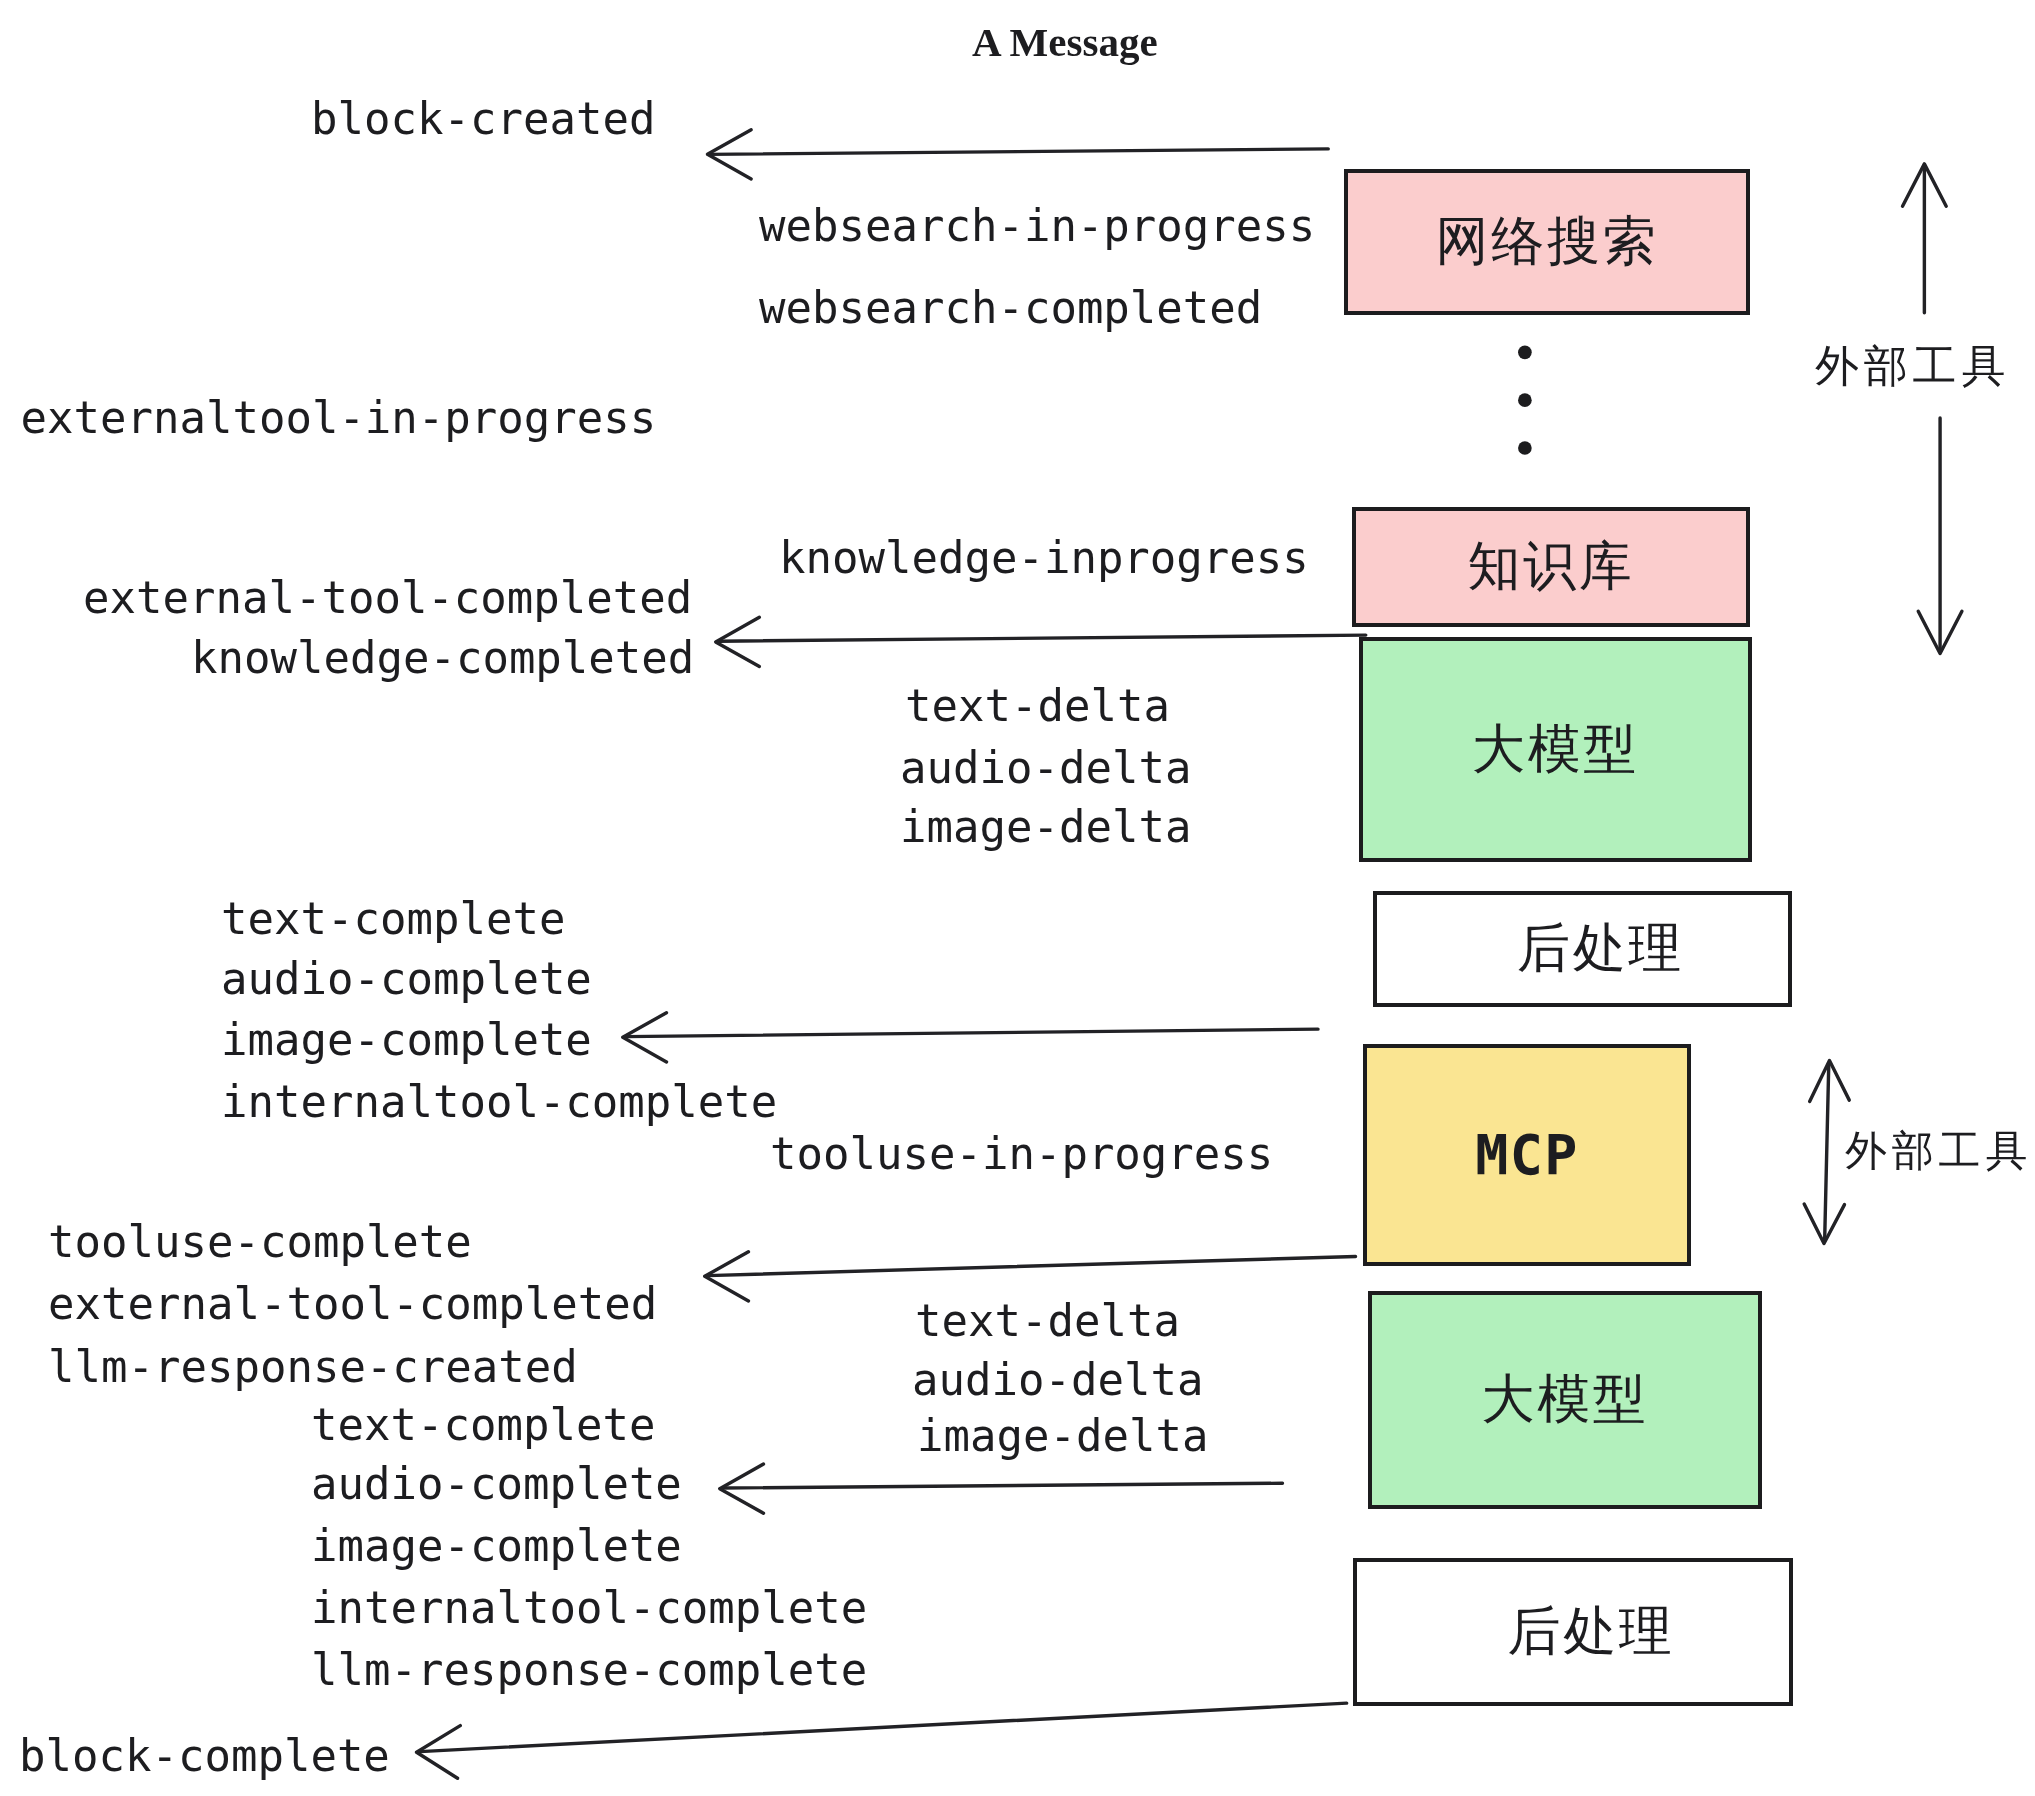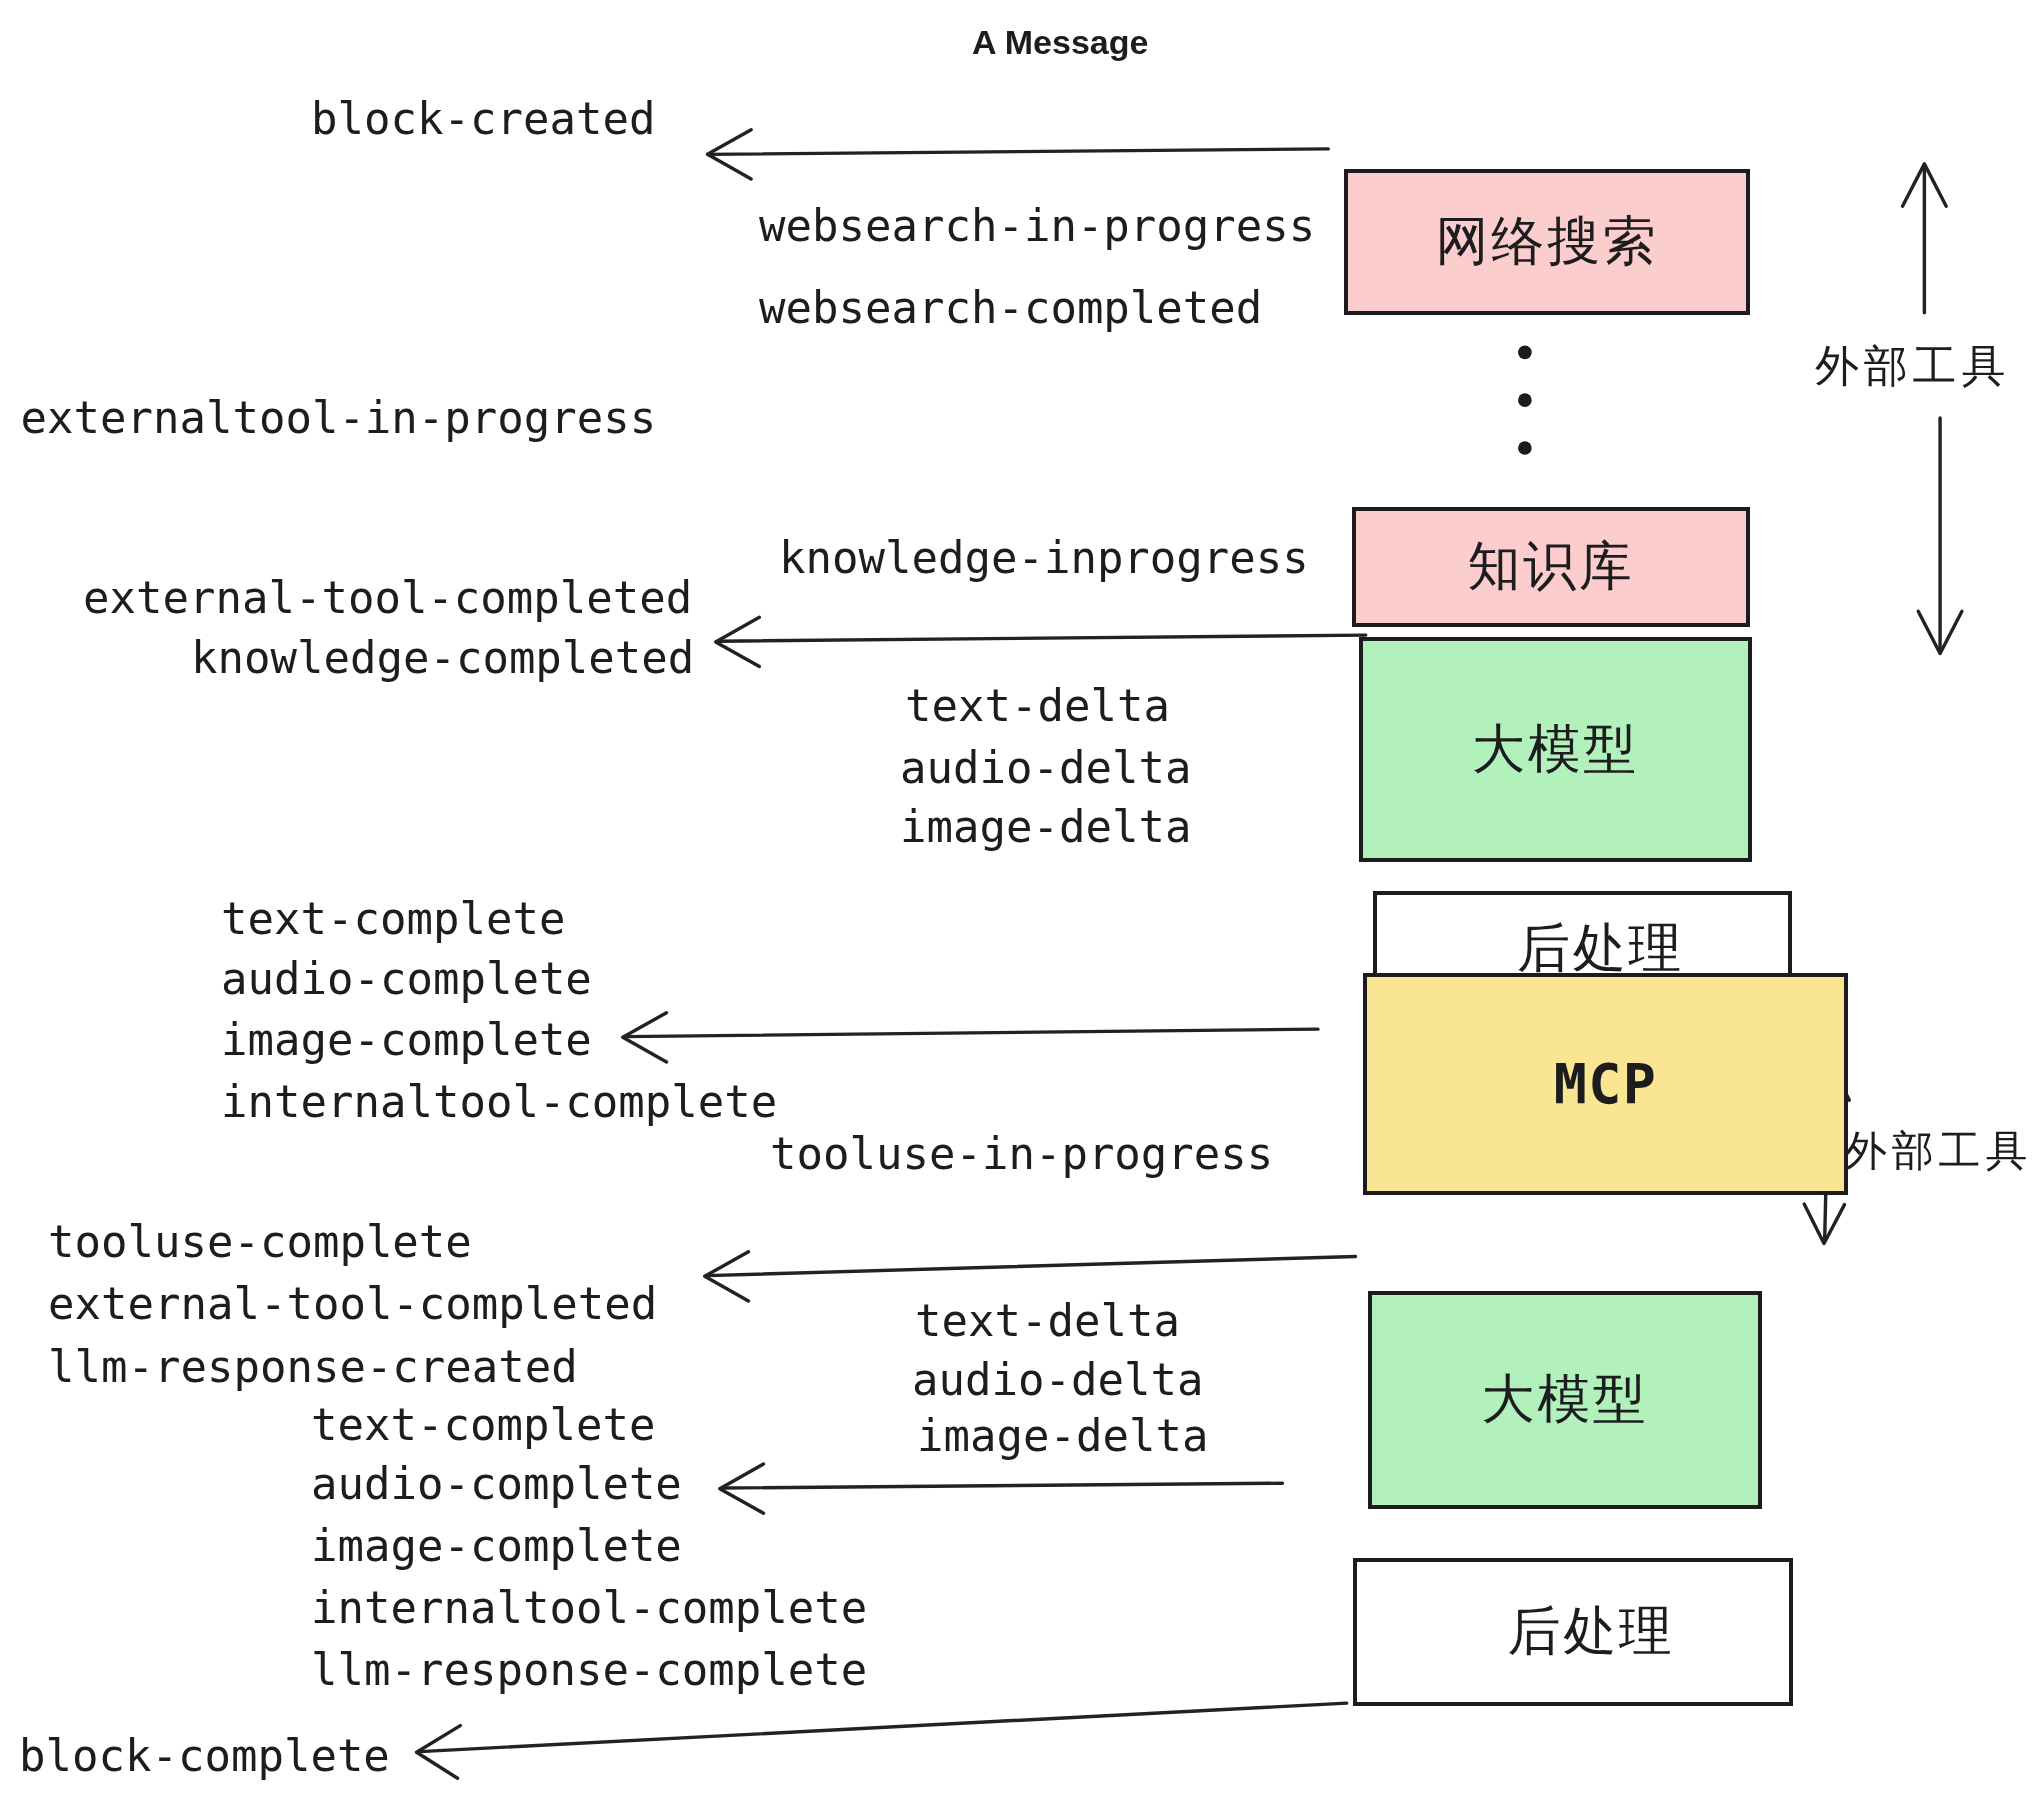--- a/index.html
+++ b/index.html
@@ -12,22 +12,22 @@
   html,body{margin:0;padding:0;background:#ffffff;}
   .stage{
     position:relative;
     width:2035px;height:1796px;
     background:#ffffff;
     overflow:hidden;
     font-family:"DejaVu Sans Mono", monospace;
   }
   .title{
     position:absolute;
-    font-family:Liberation Sans, sans-serif;
-    font-size:34px;font-weight:600;color:var(--ink);
+    font-family:Liberation Serif, serif;
+    font-size:41px;font-weight:600;color:var(--ink);
     line-height:55px;white-space:pre;
   }
   .ev{
     position:absolute;
     font-family:"DejaVu Sans Mono", monospace;
     font-size:44px;font-weight:500;color:var(--ink);
     line-height:55px;white-space:pre;
   }
   .box{
     position:absolute;
@@ -160,21 +160,21 @@
   </div>
   <div class="box pink" style="left:1352px;top:507px;width:398px;height:120px">
     <span>知识库</span>
   </div>
   <div class="box green" style="left:1359px;top:637px;width:393px;height:225px">
     <span>大模型</span>
   </div>
   <div class="box white" style="left:1373px;top:891px;width:419px;height:116px">
     <span>后处理</span>
   </div>
-  <div class="box yellow mono-label" style="left:1363px;top:973px;width:485px;height:222px">
+  <div class="box yellow mono-label" style="left:1363px;top:1044px;width:328px;height:222px">
     <span>MCP</span>
   </div>
   <div class="box green" style="left:1368px;top:1291px;width:394px;height:218px">
     <span>大模型</span>
   </div>
   <div class="box white" style="left:1353px;top:1558px;width:440px;height:148px">
     <span>后处理</span>
   </div>
 
   <div class="side" style="left:1815px;top:337px">外部工具</div>

